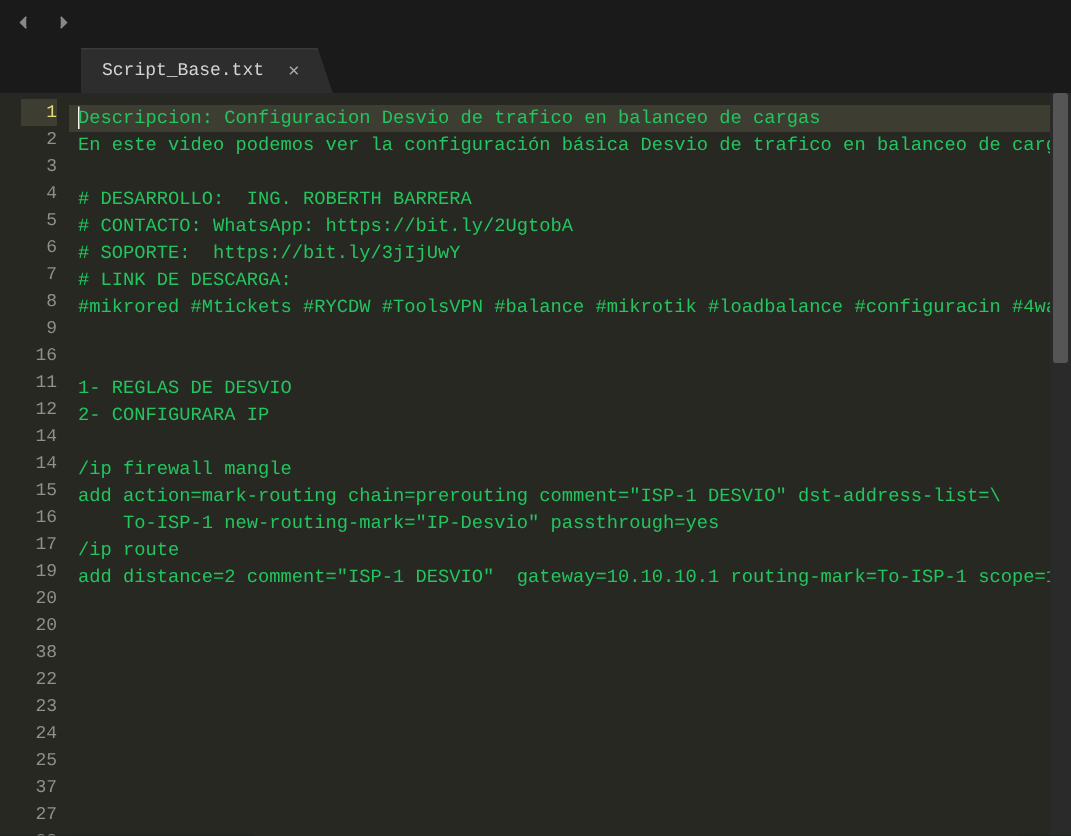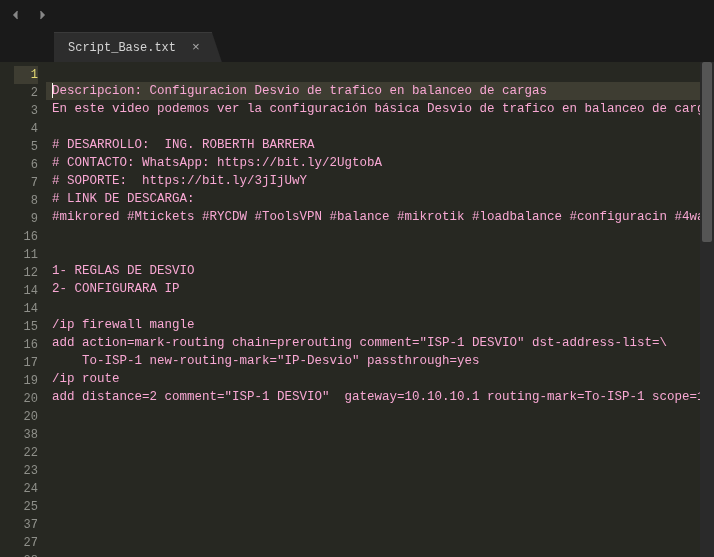--- a/index.html
+++ b/index.html
@@ -36,21 +36,20 @@
     display: flex;
     align-items: flex-end;
     padding-left: 54px;
   }
   .tab {
     background: #2d2d2d;
     color: #d4d4d4;
     padding: 7px 10px 7px 14px;
     font-size: 12px;
     display: flex;
-    align-items: center;
     gap: 12px;
     border-top: 1px solid #3a3a3a;
     position: relative;
     clip-path: polygon(0 0, calc(100% - 10px) 0, 100% 100%, 0 100%);
     padding-right: 22px;
   }
   .tab-close {
     color: #aaa;
     font-size: 13px;
     cursor: pointer;
@@ -69,24 +68,24 @@
     padding: 4px 8px 4px 14px;
     user-select: none;
     font-size: 12px;
     line-height: 18px;
     min-width: 46px;
   }
   .gutter .ln { height: 18px; }
   .gutter .current { color: #e6db74; background: #3e3d32; }
   .code {
     flex: 1;
-    padding: 20px 0;
+    padding: 8px 0;
     font-size: 12.5px;
     line-height: 18px;
-    color: #f9a8d4;
+    color: #22c55e;
     white-space: pre;
     overflow: hidden;
   }
   .code .line { height: 18px; padding-left: 6px; }
   .code .line.current { background: #3e3d32; }
   .cursor {
     display: inline-block;
     width: 1px;
     height: 15px;
     background: #f8f8f0;

